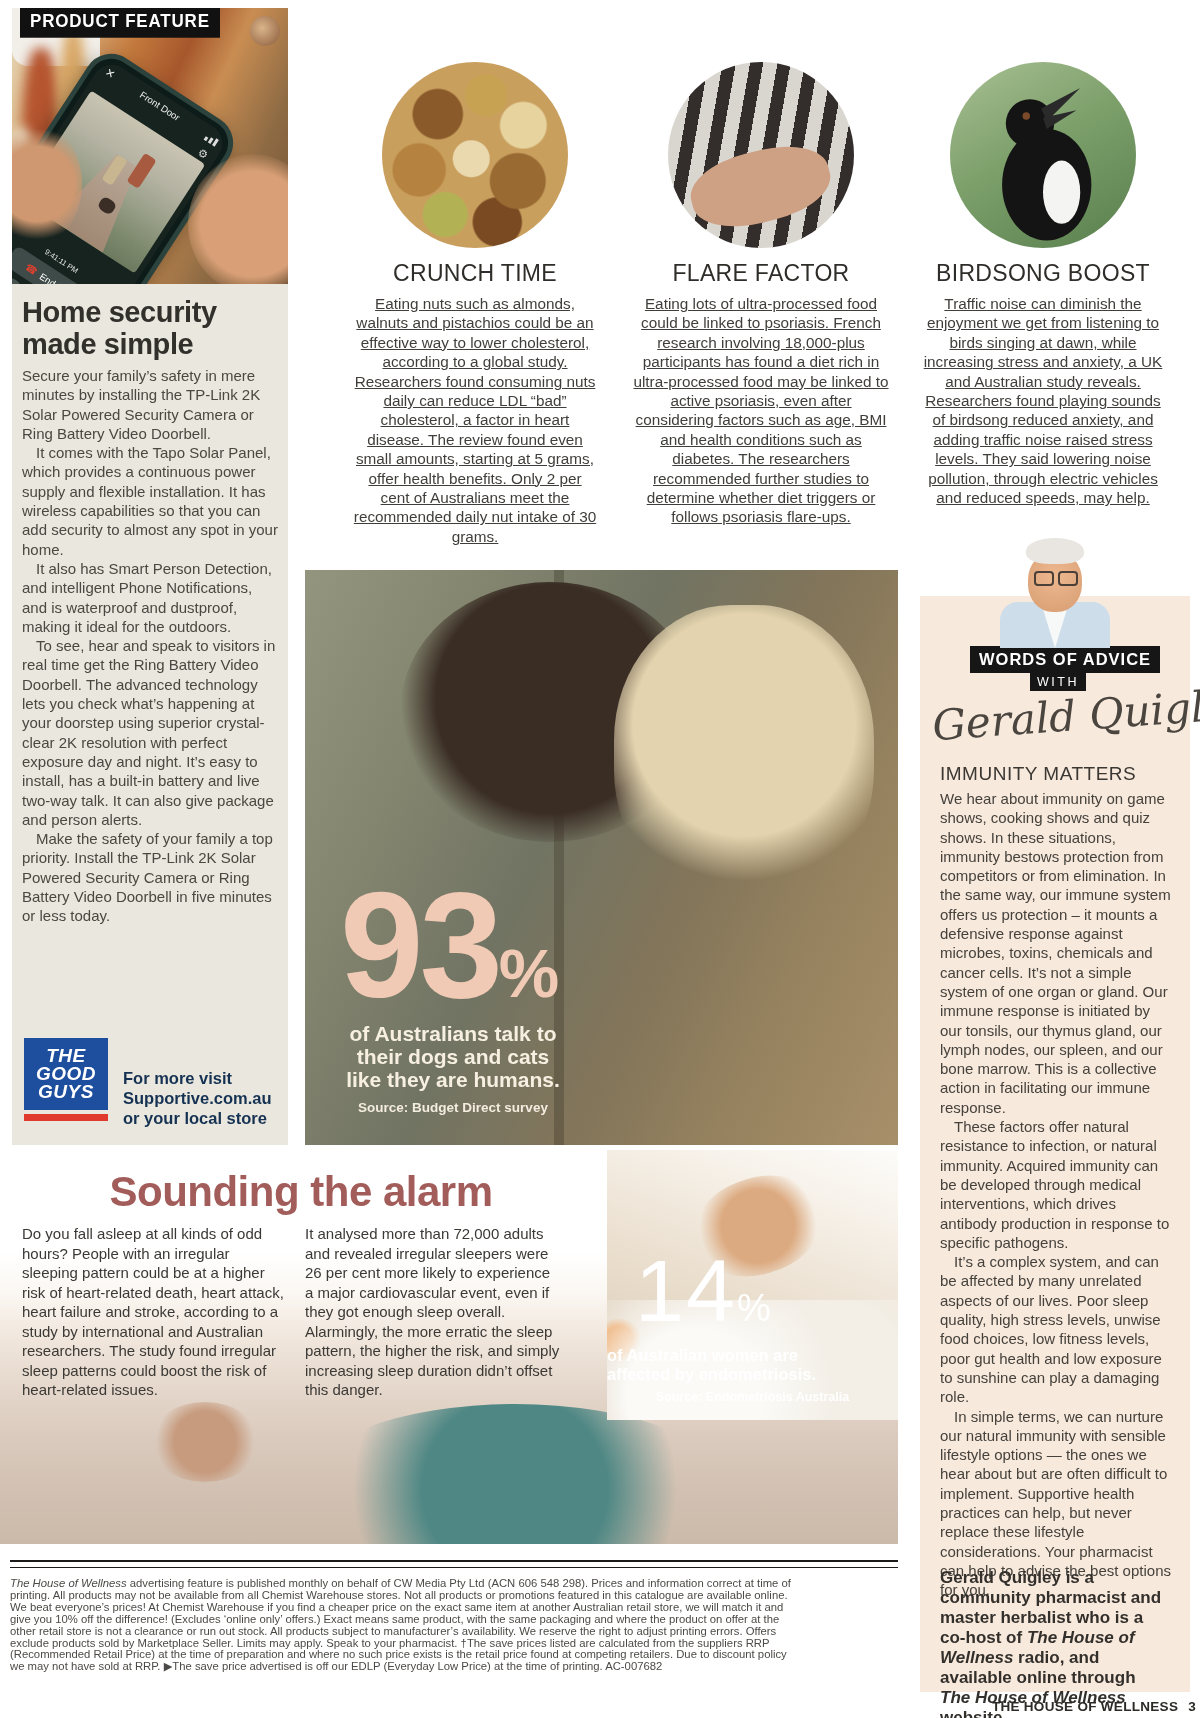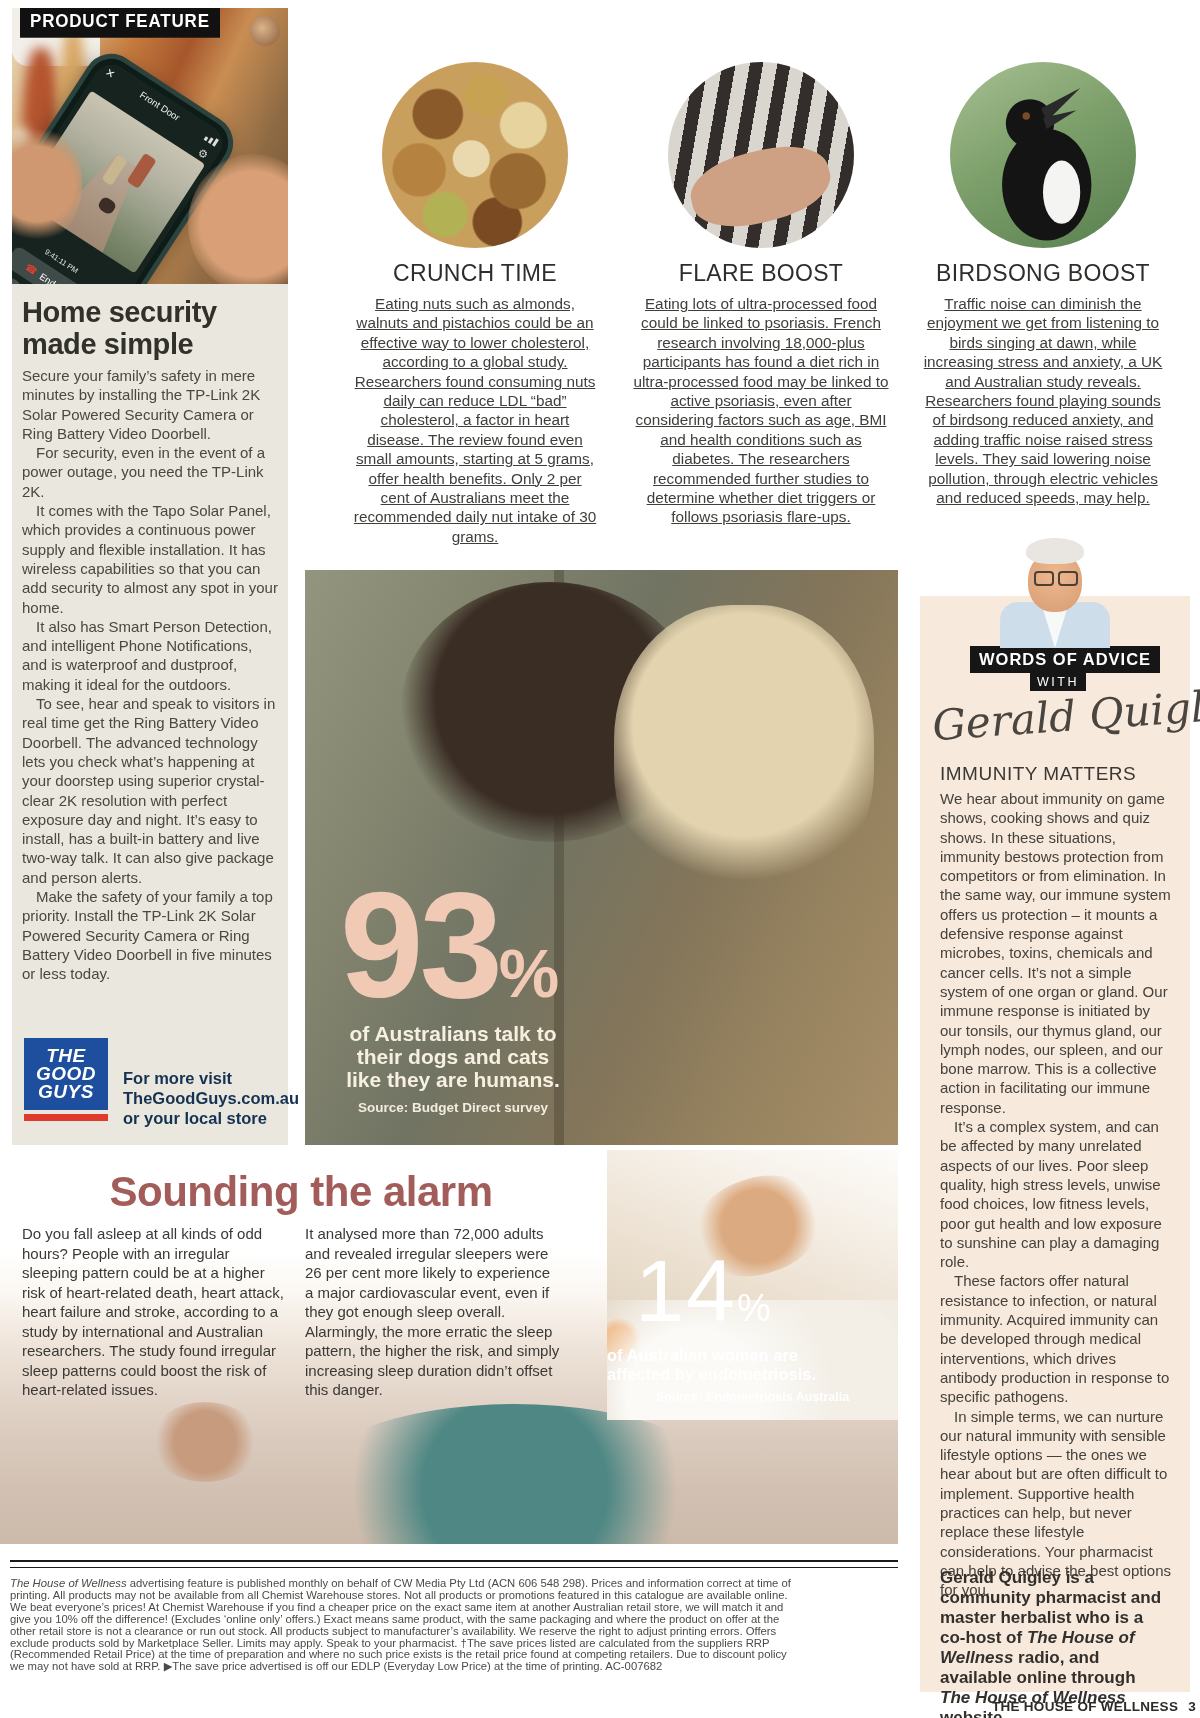--- a/index.html
+++ b/index.html
@@ -201,38 +201,37 @@
     <div class="abs feature-banner">PRODUCT FEATURE</div>
   </div>
 
   <div class="abs left-panel">
     <div class="hs-title">
       <div>Home security</div>
       <div>made simple</div>
     </div>
     <div class="hs-body">
       <p>Secure your family’s safety in mere minutes by installing the TP-Link 2K Solar Powered Security Camera or Ring Battery Video Doorbell.</p>
-      <p class="indent">For security, even in the event of a power outage, you need the TP-Link 2K.</p>
       <p class="indent">It comes with the Tapo Solar Panel, which provides a continuous power supply and flexible installation. It has wireless capabilities so that you can add security to almost any spot in your home.</p>
       <p class="indent">It also has Smart Person Detection, and intelligent Phone Notifications, and is waterproof and dustproof, making it ideal for the outdoors.</p>
       <p class="indent">To see, hear and speak to visitors in real time get the Ring Battery Video Doorbell. The advanced technology lets you check what’s happening at your doorstep using superior crystal-clear 2K resolution with perfect exposure day and night. It’s easy to install, has a built-in battery and live two-way talk. It can also give package and person alerts.</p>
       <p class="indent">Make the safety of your family a top priority. Install the TP-Link 2K Solar Powered Security Camera or Ring Battery Video Doorbell in five minutes or less today.</p>
     </div>
     <div class="goodguys">
       <div class="gg-logo">
         <div class="gg-box">
           <span>THE</span>
           <span>GOOD</span>
           <span>GUYS</span>
         </div>
         <div class="gg-red"></div>
       </div>
       <div class="gg-text">
         <div>For more visit</div>
-        <div>TheGoodGuys.com.au</div>
+        <div>Supportive.com.au</div>
         <div>or your local store</div>
       </div>
     </div>
   </div>
 
   <div class="abs circle c-nuts"></div>
   <div class="abs circle c-stripes">
       <div class="arm"></div>
     </div>
   <div class="abs circle c-bird">
@@ -240,21 +239,21 @@
       <ellipse cx="52" cy="66" rx="24" ry="30" fill="#141414"></ellipse>
       <ellipse cx="60" cy="70" rx="10" ry="17" fill="#f4f4f2"></ellipse>
       <circle cx="43" cy="33" r="13" fill="#141414"></circle>
       <polygon points="49,25 70,14 52,32" fill="#2a2a2a"></polygon>
       <polygon points="50,30 68,26 52,36" fill="#2a2a2a"></polygon>
       <circle cx="41" cy="29" r="2" fill="#7a4a2a"></circle>
     </svg>
   </div>
 
   <div class="abs story-head w-crunch">CRUNCH TIME</div>
-  <div class="abs story-head w-flare">FLARE BOOST</div>
+  <div class="abs story-head w-flare">FLARE FACTOR</div>
   <div class="abs story-head w-bird">BIRDSONG BOOST</div>
   <div class="abs story-body w-crunch">Eating nuts such as almonds, walnuts and pistachios could be an effective way to lower cholesterol, according to a global study. Researchers found consuming nuts daily can reduce LDL “bad” cholesterol, a factor in heart disease. The review found even small amounts, starting at 5 grams, offer health benefits. Only 2 per cent of Australians meet the recommended daily nut intake of 30 grams.</div>
   <div class="abs story-body w-flare">Eating lots of ultra-processed food could be linked to psoriasis. French research involving 18,000-plus participants has found a diet rich in ultra-processed food may be linked to active psoriasis, even after considering factors such as age, BMI and health conditions such as diabetes. The researchers recommended further studies to determine whether diet triggers or follows psoriasis flare-ups.</div>
   <div class="abs story-body w-bird">Traffic noise can diminish the enjoyment we get from listening to birds singing at dawn, while increasing stress and anxiety, a UK and Australian study reveals. Researchers found playing sounds of birdsong reduced anxiety, and adding traffic noise raised stress levels. They said lowering noise pollution, through electric vehicles and reduced speeds, may help.</div>
 
   <div class="abs dog-photo">
     <div class="winframe"></div>
     <div class="hairball"></div>
     <div class="dogface"></div>
     <div class="stat93">
@@ -268,22 +267,22 @@
     <div class="dog-src">Source: Budget Direct survey</div>
   </div>
 
   <div class="abs pink-panel">
     <div class="advice-banner">WORDS OF ADVICE</div>
     <div class="with-banner">WITH</div>
     <div class="signature">Gerald Quigley</div>
     <div class="imm-head">IMMUNITY MATTERS</div>
     <div class="imm-body">
       <p>We hear about immunity on game shows, cooking shows and quiz shows. In these situations, immunity bestows protection from competitors or from elimination. In the same way, our immune system offers us protection – it mounts a defensive response against microbes, toxins, chemicals and cancer cells. It’s not a simple system of one organ or gland. Our immune response is initiated by our tonsils, our thymus gland, our lymph nodes, our spleen, and our bone marrow. This is a collective action in facilitating our immune response.</p>
+      <p class="indent">These factors offer natural resistance to infection, or natural immunity. Acquired immunity can be developed through medical interventions, which drives antibody production in response to specific pathogens.</p>
       <p class="indent">It’s a complex system, and can be affected by many unrelated aspects of our lives. Poor sleep quality, high stress levels, unwise food choices, low fitness levels, poor gut health and low exposure to sunshine can play a damaging role.</p>
-      <p class="indent">These factors offer natural resistance to infection, or natural immunity. Acquired immunity can be developed through medical interventions, which drives antibody production in response to specific pathogens.</p>
       <p class="indent">In simple terms, we can nurture our natural immunity with sensible lifestyle options — the ones we hear about but are often difficult to implement. Supportive health practices can help, but never replace these lifestyle considerations. Your pharmacist can help to advise the best options for you.</p>
     </div>
     <div class="bio"><span>Gerald Quigley is a community pharmacist and master herbalist who is a co-host of </span><i>The House of Wellness</i><span> radio, and available online through </span><i>The House of Wellness</i><span> website</span></div>
   </div>
   <div class="abs portrait">
     <div class="blazer"></div>
     <div class="shirt"></div>
     <div class="head"></div>
     <div class="hair"></div>
     <div class="glasses">

